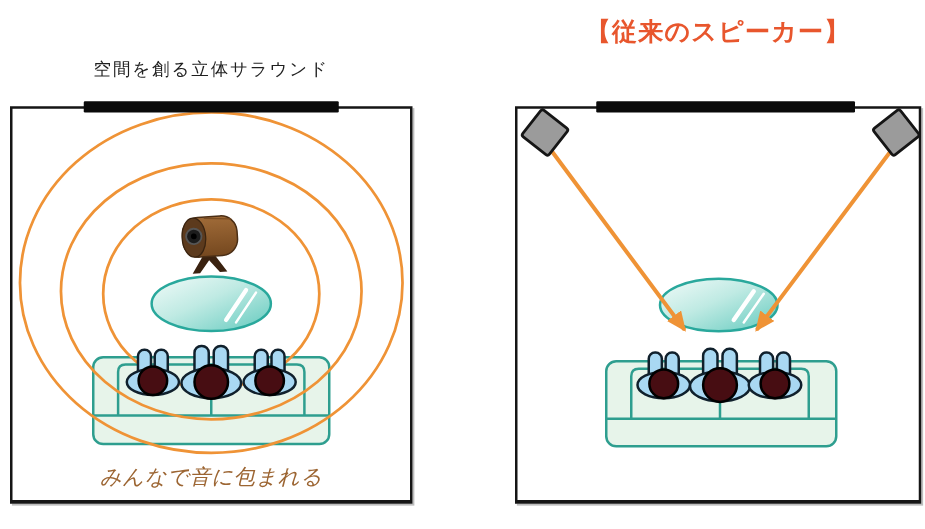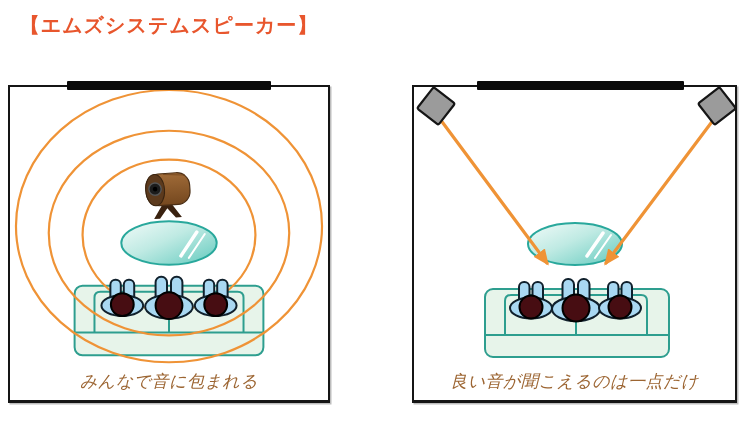--- a/index.html
+++ b/index.html
@@ -34,21 +34,21 @@
     position:absolute;bottom:7px;left:0;width:100%;text-align:center;
     font-size:17px;color:#9C6532;letter-spacing:0.5px;white-space:nowrap;
   }
 </style>
 </head>
 <body>
 
 <div id="stage">
 
   <div class="panel" id="panel-left">
-    <div class="panel-title">【エムズシステムスピーカー】</div>
+    <div class="panel-subtitle">空間を創る立体サラウンド</div>
 
     <div class="room">
       <svg viewBox="0 0 320 315">
         <defs>
           <linearGradient id="tableGradL" x1="0" y1="0" x2="1" y2="1">
             <stop offset="0" stop-color="#F2FBF9"></stop>
             <stop offset="0.45" stop-color="#BFEAE3"></stop>
             <stop offset="1" stop-color="#62CABE"></stop>
           </linearGradient>
           <linearGradient id="woodGrad" x1="0" y1="0" x2="0" y2="1">
@@ -104,20 +104,21 @@
           <circle cx="207" cy="219" r="11.5" fill="#470D12" stroke="#000000"></circle>
         </g>
       </svg>
 
       <div class="tv-bar"></div>
       <div class="room-caption">みんなで音に包まれる</div>
     </div>
   </div>
 
   <div class="panel" id="panel-right">
+    <div class="panel-title">【従来のスピーカー】</div>
 
     <div class="room">
       <svg viewBox="0 0 321 313">
         <defs>
           <linearGradient id="tableGradR" x1="0" y1="0" x2="1" y2="1">
             <stop offset="0" stop-color="#F2FBF9"></stop>
             <stop offset="0.45" stop-color="#BFEAE3"></stop>
             <stop offset="1" stop-color="#62CABE"></stop>
           </linearGradient>
           <marker id="beamHead" markerWidth="16" markerHeight="14" refX="13" refY="7" orient="auto" markerUnits="userSpaceOnUse">
@@ -162,17 +163,16 @@
         </g>
         <g stroke="#10202C" stroke-width="2">
           <rect x="194" y="195" width="10.5" height="26" rx="5" fill="#A9D8F2"></rect>
           <rect x="207.5" y="195" width="10.5" height="26" rx="5" fill="#A9D8F2"></rect>
           <ellipse cx="206" cy="221" rx="21" ry="10.5" fill="#A9D8F2"></ellipse>
           <circle cx="206" cy="220" r="11.5" fill="#470D12" stroke="#000000"></circle>
         </g>
       </svg>
 
       <div class="tv-bar"></div>
-      <div class="room-caption">良い音が聞こえるのは一点だけ</div>
     </div>
   </div>
 
 </div>
 
 </body></html>

